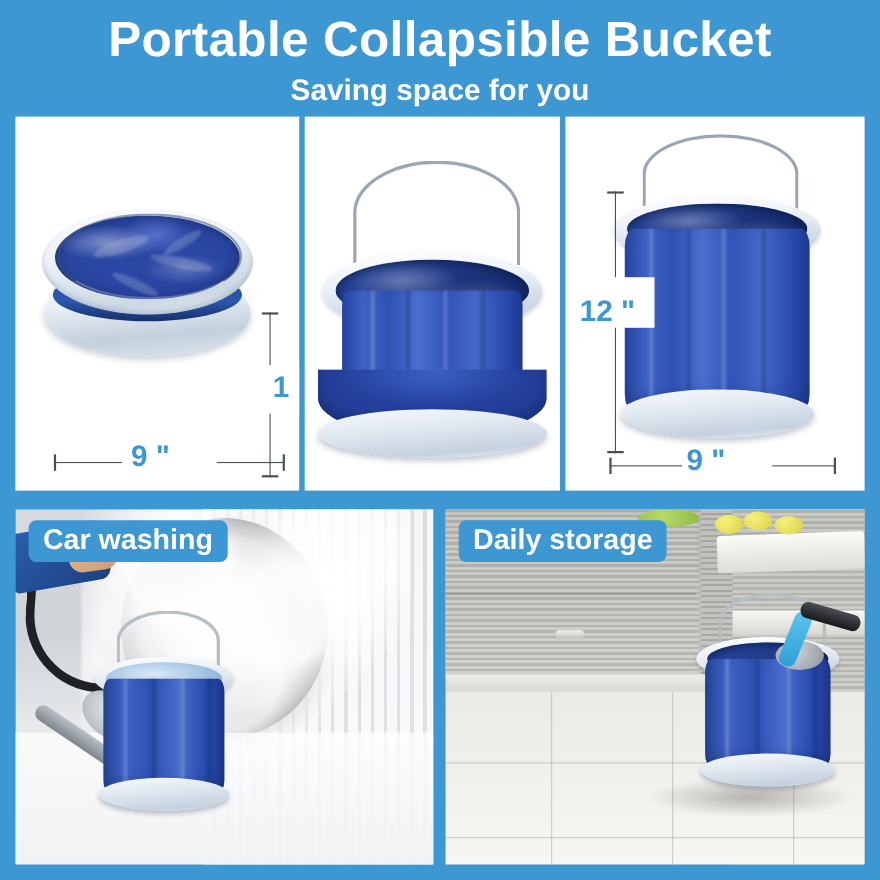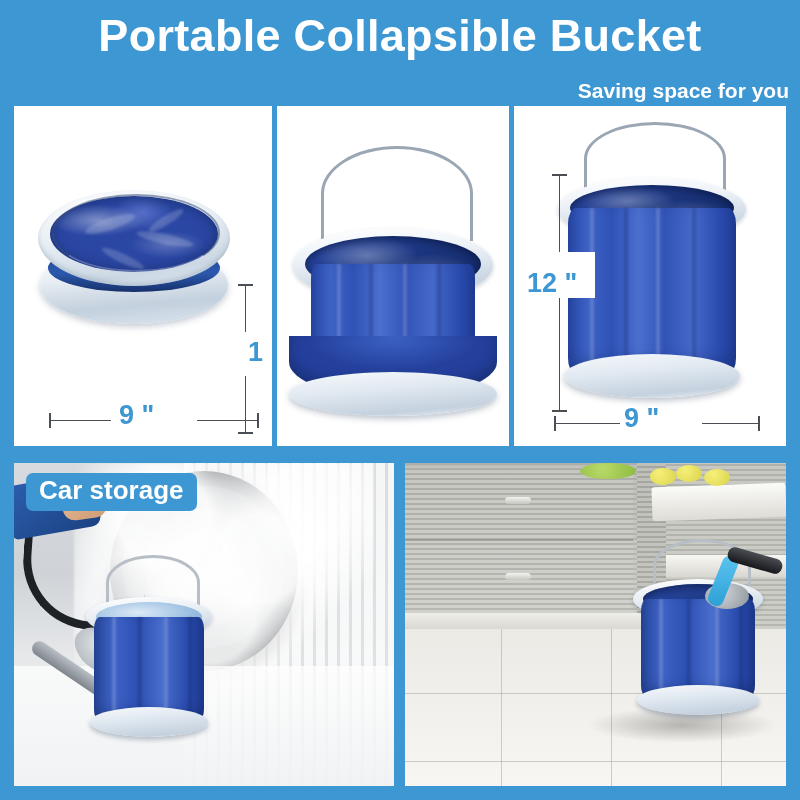--- a/index.html
+++ b/index.html
@@ -12,22 +12,22 @@
   .poster{position:relative;width:800px;height:800px;background:#3d97d3;}
 
   
   .header{position:absolute;left:0;top:0;width:800px;height:104px;text-align:center;}
   .title{
     margin:0;padding-top:12px;
     font-size:45px;font-weight:bold;color:#ffffff;
     letter-spacing:.3px;line-height:1.08;
   }
   .subtitle{
-    margin:11px;padding-top:7px;
-    font-size:21px;font-weight:bold;color:#ffffff;line-height:1.1;text-align:right;
+    margin:0;padding-top:7px;
+    font-size:27px;font-weight:bold;color:#ffffff;line-height:1.1;
   }
 
   
   .top-row{position:absolute;left:14px;top:106px;width:772px;height:340px;
            display:flex;gap:5px;}
   .panel{position:relative;background:#ffffff;overflow:hidden;}
   .panel-1{width:258px;}
   .panel-2{width:232px;}
   .panel-3{width:272px;}
 
@@ -412,21 +412,21 @@
           <div class="water"></div>
           <div class="body">
             <span class="crease" style="left:18px"></span>
             <span class="crease dark" style="left:44px"></span>
             <span class="crease" style="left:70px"></span>
             <span class="crease dark" style="left:94px"></span>
           </div>
           <div class="base"></div>
         </div>
       </div>
-      <div class="badge">Car storage</div>
+      <div class="badge">Car washing</div>
     </div>
 
     <div class="photo photo-right">
       <div class="scene-kitchen">
         <div class="k-wall"></div>
         <div class="k-cab">
           <span class="seam"></span>
           <span class="knob a"></span>
           <span class="knob b"></span>
         </div>
@@ -459,15 +459,16 @@
           <div class="inner"></div>
           <div class="body">
             <span class="crease" style="left:18px"></span>
             <span class="crease dark" style="left:46px"></span>
             <span class="crease" style="left:74px"></span>
             <span class="crease dark" style="left:98px"></span>
           </div>
           <div class="base"></div>
         </div>
       </div>
+      <div class="badge">Daily storage</div>
     </div>
   </div>
 </div>
 
 </body></html>

